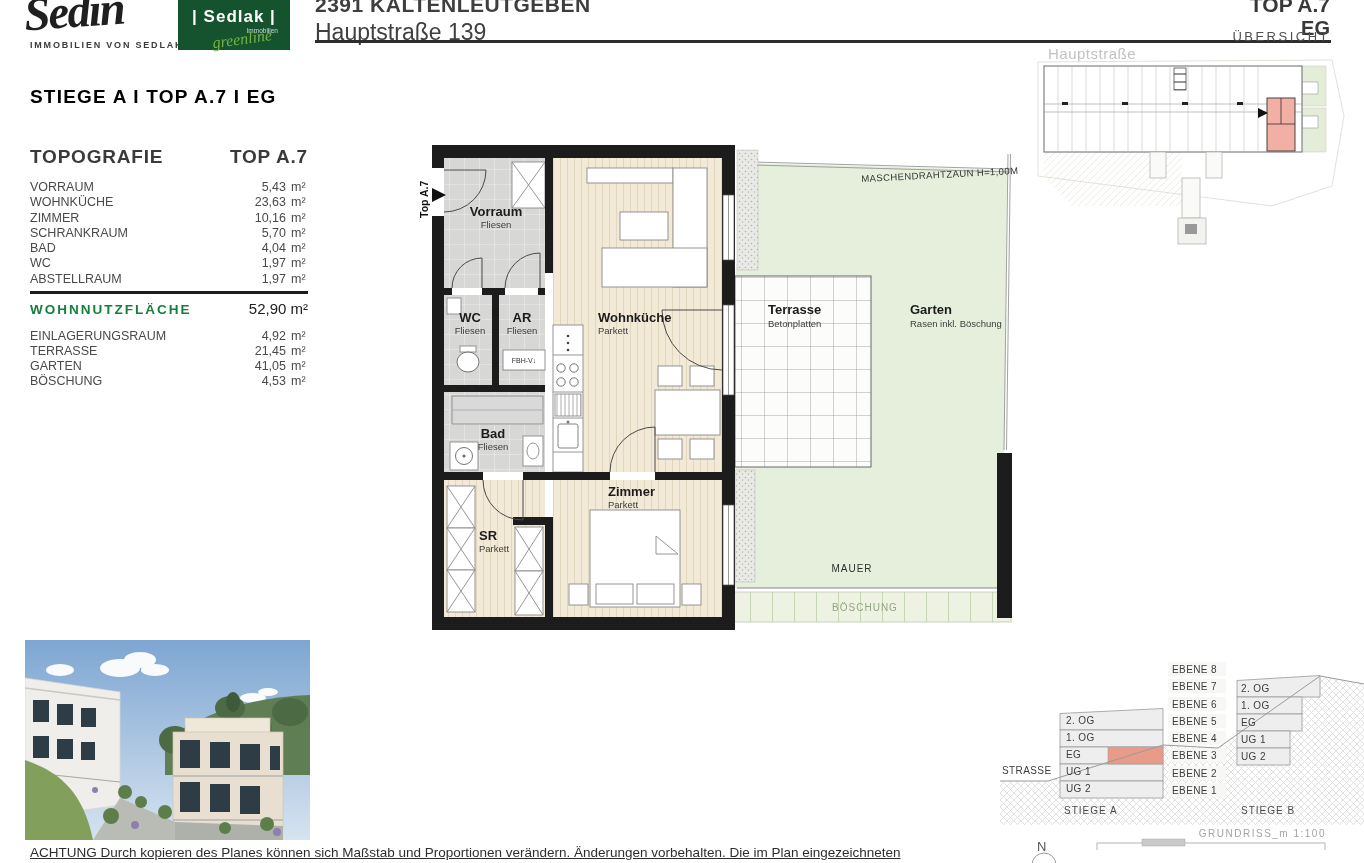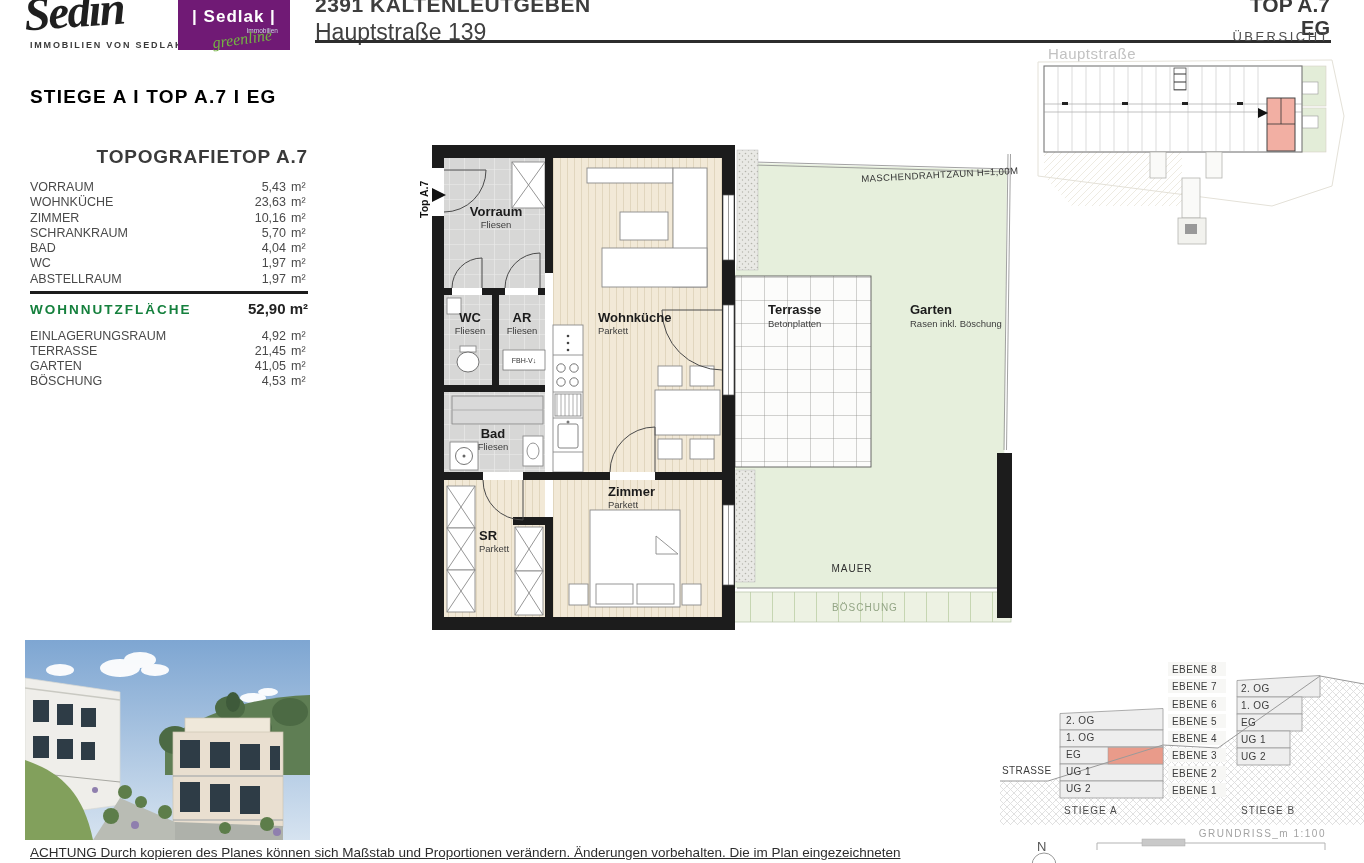--- a/index.html
+++ b/index.html
@@ -3,46 +3,46 @@
 <meta charset="utf-8">
 <style>
   html,body{margin:0;padding:0;background:#888;}
   .page{position:relative;width:1364px;height:863px;background:#fff;overflow:hidden;
         font-family:"Liberation Sans",sans-serif;color:#333;margin:0 auto;}
   .abs{position:absolute;}
   
   .sedin-script{left:24px;top:-16px;font-family:"Liberation Serif",serif;font-style:italic;
     font-weight:700;font-size:47px;letter-spacing:-2px;color:#1f1f1f;transform:rotate(-4deg);}
   .sedin-tag{left:30px;top:40px;font-size:9px;letter-spacing:1.8px;font-weight:600;color:#3a3a3a;}
-  .sedlak-box{left:178px;top:0;width:112px;height:50px;background:#701a75;color:#fff;}
+  .sedlak-box{left:178px;top:0;width:112px;height:50px;background:#14532d;color:#fff;}
   .sedlak-name{position:absolute;left:0;right:0;top:7px;text-align:center;font-weight:700;
     font-size:17px;letter-spacing:1px;}
   .sedlak-sub{position:absolute;right:12px;top:27px;font-size:6.5px;color:#cdd6e2;}
   .sedlak-green{position:absolute;left:34px;top:26px;width:120px;font-family:"Liberation Serif",serif;
     font-style:italic;font-size:16px;color:#74B343;transform:rotate(-8deg);}
   .hd-title{left:315px;top:-7px;font-size:21px;font-weight:800;letter-spacing:.5px;color:#3e3e3e;}
   .hd-sub{left:315px;top:19px;font-size:23px;color:#404040;}
   .hd-unit{right:34px;top:-7px;font-size:21px;font-weight:800;color:#383838;text-align:right;}
   .hd-floor{right:34px;top:17px;font-size:20px;font-weight:800;color:#383838;text-align:right;}
   .hd-rule{left:315px;top:40px;width:1016px;height:3px;background:#2d2d2d;}
   .hd-street{left:1042px;top:45px;width:100px;text-align:center;font-size:15px;color:#c2c2c2;letter-spacing:.5px;}
   .hd-ueber{right:34px;top:29px;font-size:13px;color:#4f4f4f;letter-spacing:2.5px;}
   
   .panel-heading{left:30px;top:86px;font-size:19px;font-weight:700;letter-spacing:1.2px;color:#000000;}
   .panel{left:30px;top:146px;width:278px;}
-  .tbl-head{display:flex;justify-content:flex-end;font-size:19px;font-weight:800;
+  .tbl-head{display:flex;justify-content:space-between;font-size:19px;font-weight:800;
     letter-spacing:.8px;color:#3a3a3a;}
   .rows{margin-top:12px;}
   .row{display:grid;grid-template-columns:1fr 54px 22px;line-height:15.3px;font-size:12.5px;color:#4a4a4a;}
   .row .v{text-align:right;}
   .row .u{padding-left:5px;}
   .divider{margin-top:4px;height:2.5px;background:#1c1c1c;}
   .total{display:flex;justify-content:space-between;align-items:baseline;padding:6px 0 5px 0;}
   .total .l{font-size:13.5px;font-weight:700;letter-spacing:2px;color:#15803d;}
-  .total .v{font-size:15px;font-weight:700;color:#222;}
+  .total .v{font-size:15px;font-weight:400;color:#222;}
   .extras{margin-top:7px;}
   
   svg text{font-family:"Liberation Sans",sans-serif;}
   .fp-n{font-weight:700;font-size:13px;fill:#1b1b1b;}
   .fp-s{font-size:9.5px;fill:#3d3d3d;}
   .fp-t{font-size:10px;fill:#2e2e2e;letter-spacing:1px;}
   .fp-f{font-size:9.5px;fill:#333;letter-spacing:.4px;}
   .fp-b{font-size:10px;fill:#93A585;letter-spacing:1px;}
   .fp-xs{font-size:7px;fill:#333;}
   .fp-entry{font-weight:700;font-size:10.5px;fill:#111;}

